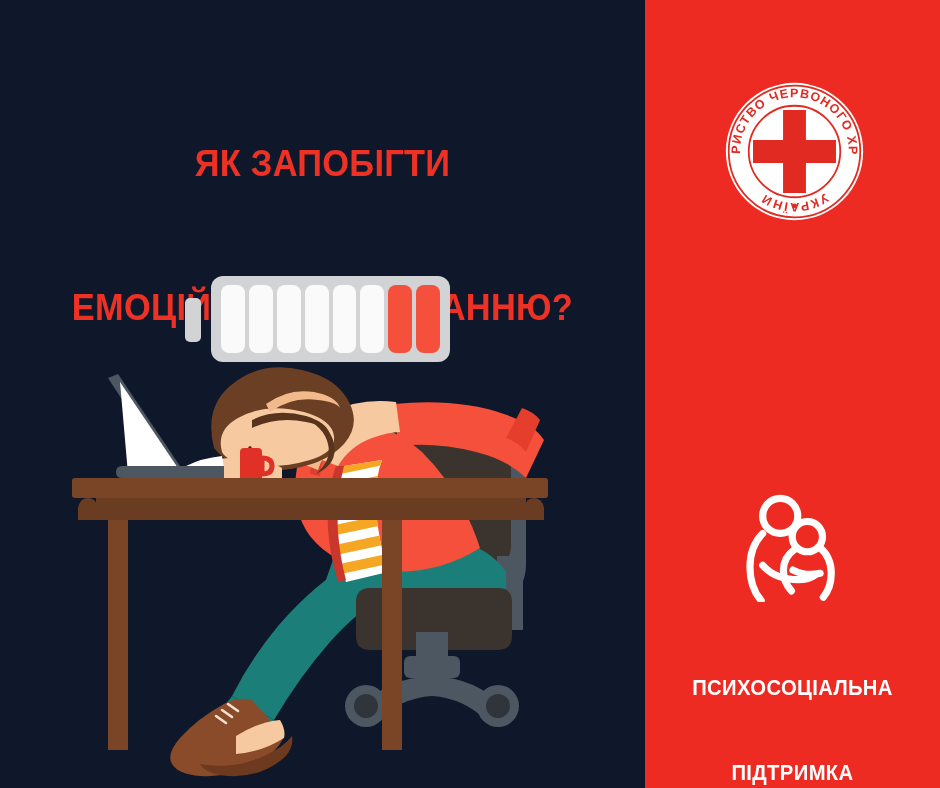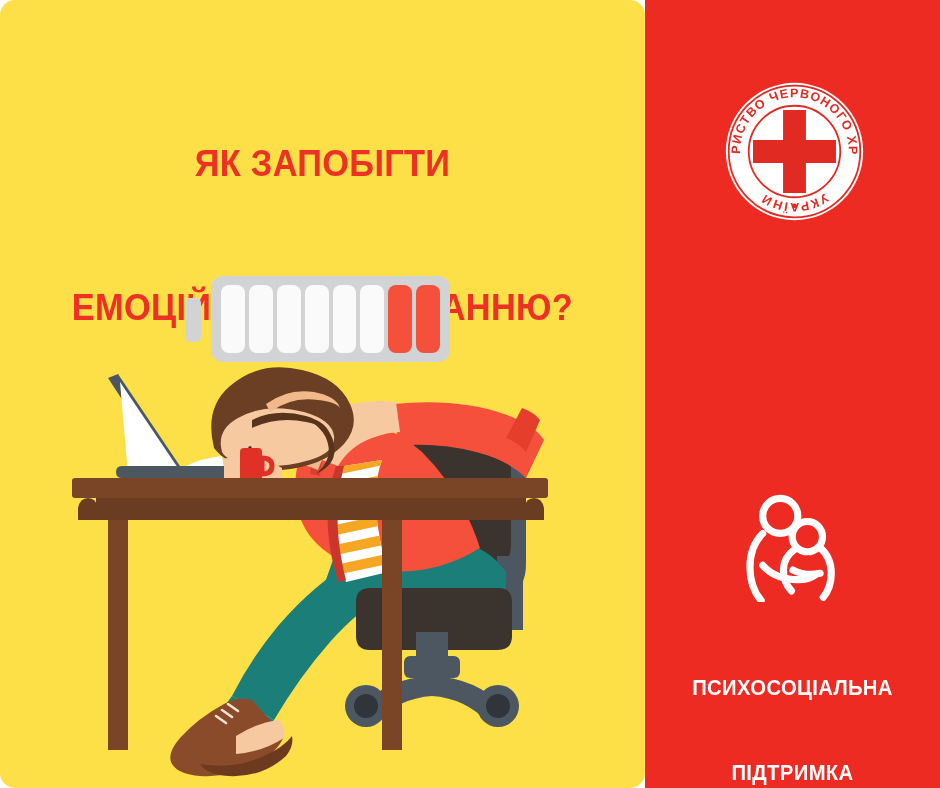--- a/index.html
+++ b/index.html
@@ -16,22 +16,21 @@
     height: 788px;
     background: #ffffff;
     overflow: hidden;
   }
 
   
   #left-panel {
     position: absolute;
     left: 0; top: 0;
     width: 645px; height: 788px;
-    background: #fde047;
-    border-radius: 15px;
+    background: #0f172a;
   }
 
   #headline {
     position: absolute;
     left: 0; top: 44px;
     width: 645px;
     text-align: center;
     color: #ED3225;
     font-family: "Liberation Sans", sans-serif;
     font-weight: bold;

